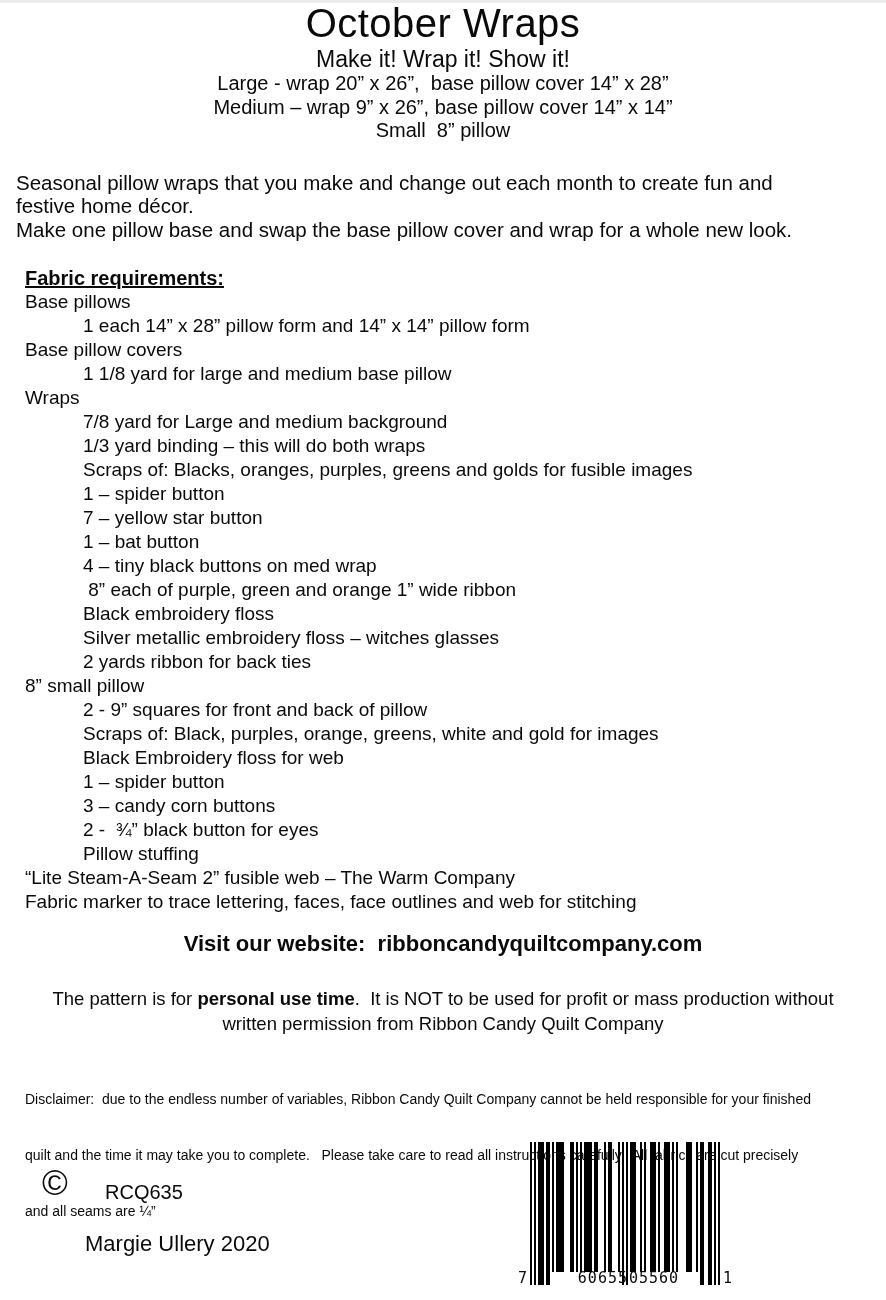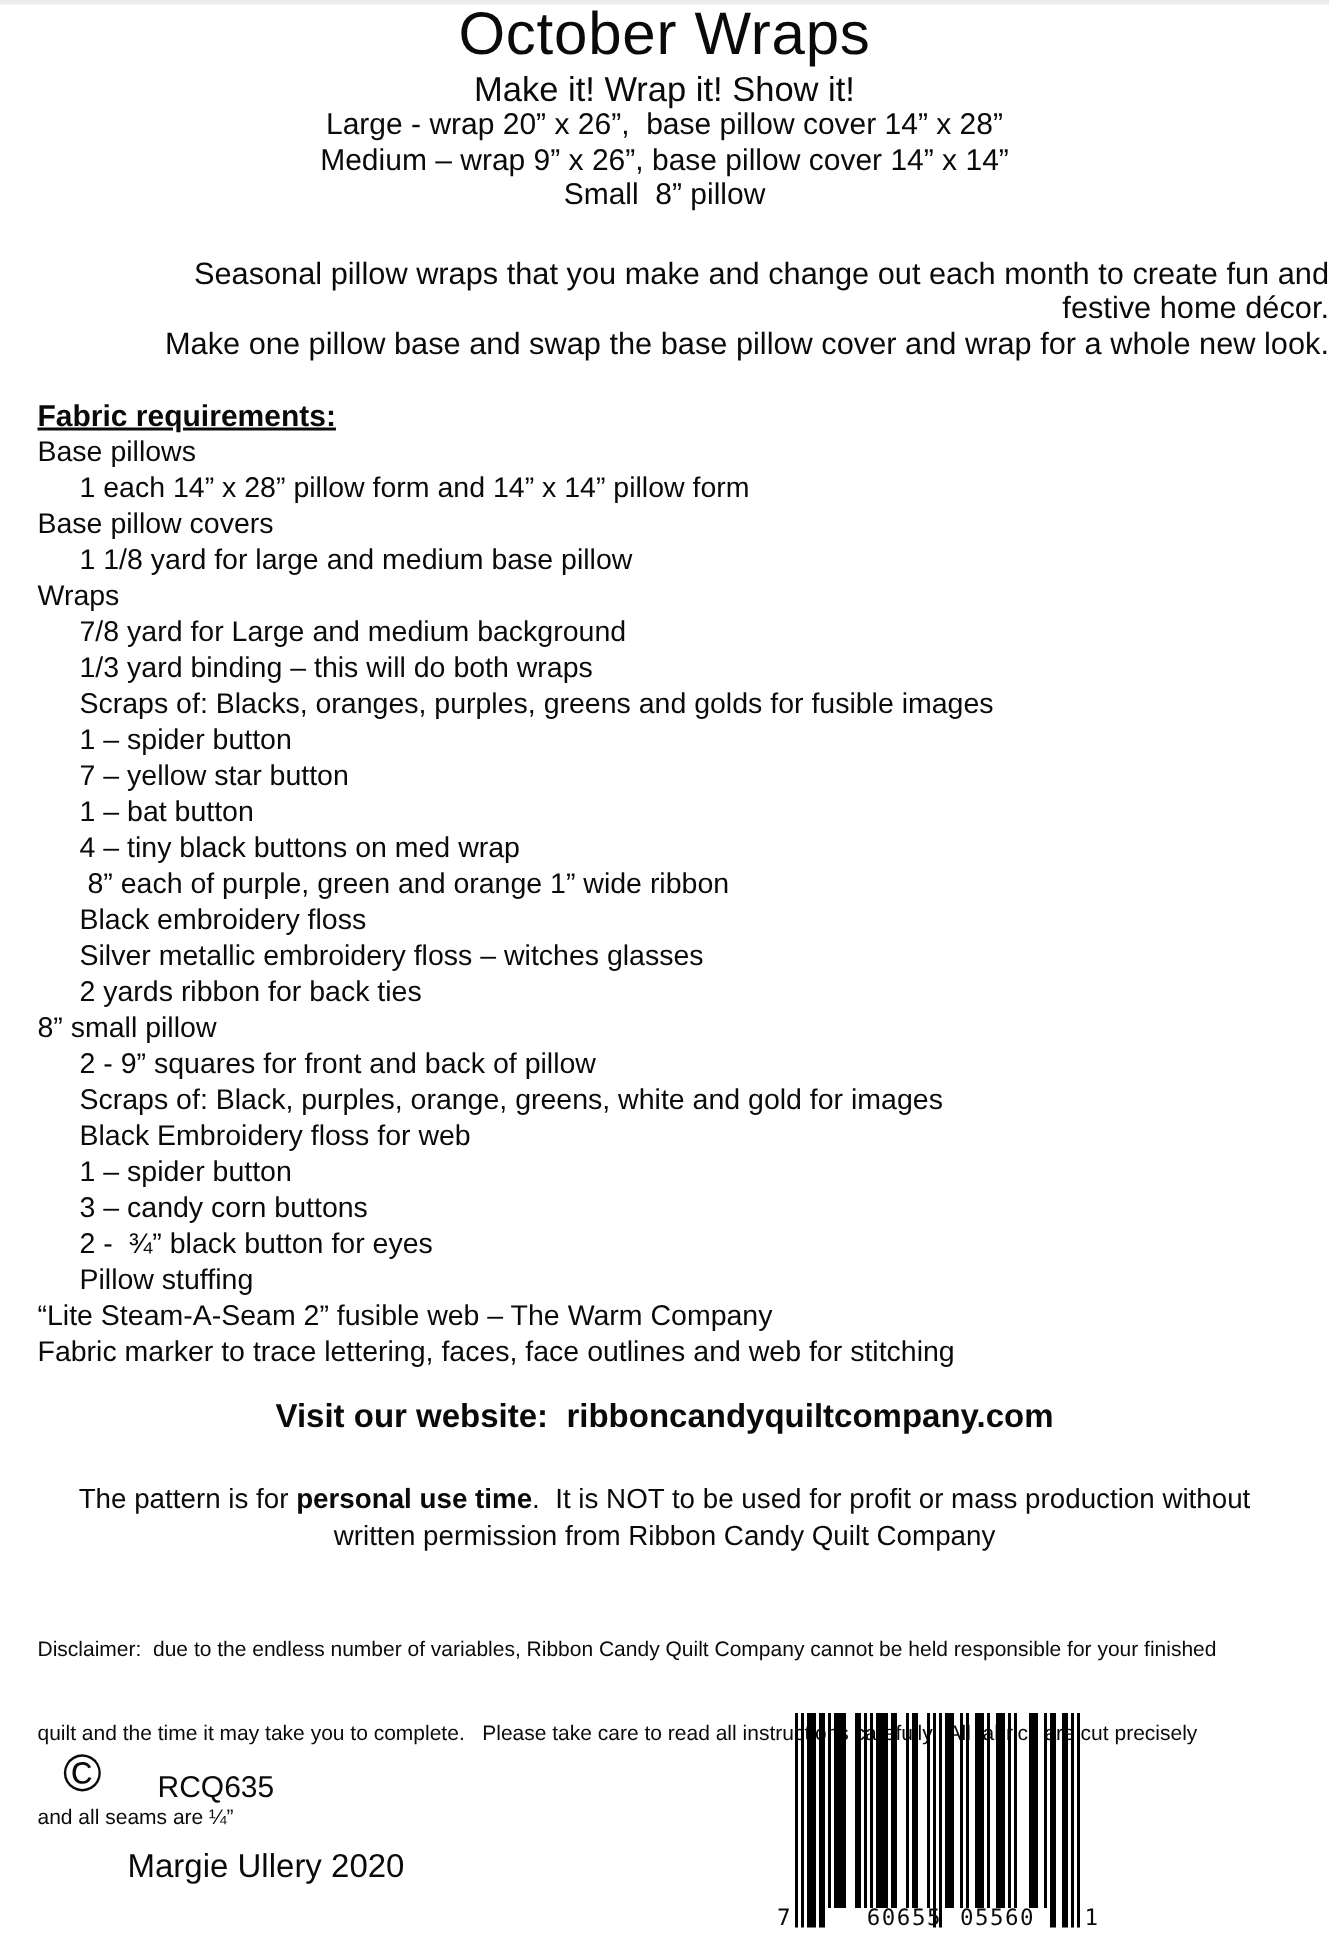--- a/index.html
+++ b/index.html
@@ -26,34 +26,35 @@
     text-align: center;
     font-size: 23px; line-height: 26px;
   }
   .size-line {
     text-align: center;
     font-size: 20px; line-height: 23.5px;
     white-space: pre-wrap;
   }
   .intro-block { margin-top: 28px; }
   .intro-line {
-    text-align: right;
+    text-align: left;
     font-size: 20.5px; line-height: 23.5px;
     white-space: pre-wrap;
+    margin-left: 16px;
   }
   .req-heading {
     margin: 25px 0 0 25px;
     font-size: 20px; line-height: 24px;
     font-weight: 700;
     text-decoration: underline;
   }
   .req-list { font-size: 19px; line-height: 24px; }
   .req-item { white-space: pre-wrap; }
   .req-item.indent-0 { padding-left: 25px; }
-  .req-item.indent-1 { padding-left: 53px; }
+  .req-item.indent-1 { padding-left: 83px; }
   .website {
     margin: 17px 0 0 0;
     text-align: center;
     font-weight: 700;
     font-size: 22px; line-height: 26px;
     white-space: pre-wrap;
   }
   .usage {
     margin: 29px auto 0 auto;
     width: 856px;
@@ -87,21 +88,21 @@
   .bar { position: absolute; top: 0; width: 2px; height: 130px; background: #000; }
   .bar.tall { height: 143px; }
   .bd {
     position: absolute; top: 128px;
     font-family: "DejaVu Sans Mono", "Liberation Mono", monospace;
     font-size: 15px; line-height: 16px;
     letter-spacing: 1px;
   }
   .bd-left  { left: -18px; width: 16px; text-align: right; }
   .bd-g1    { left: 28px;  width: 70px; text-align: right; }
-  .bd-g2    { left: 100px; width: 70px; text-align: center; }
+  .bd-g2    { left: 89px; width: 70px; text-align: center; }
   .bd-right { left: 193px; width: 16px; text-align: left; }
 </style>
 </head>
 <body>
 
 <div class="page">
   <div class="top-edge"></div>
 
   <header>
     <h1 class="title">October Wraps</h1>

